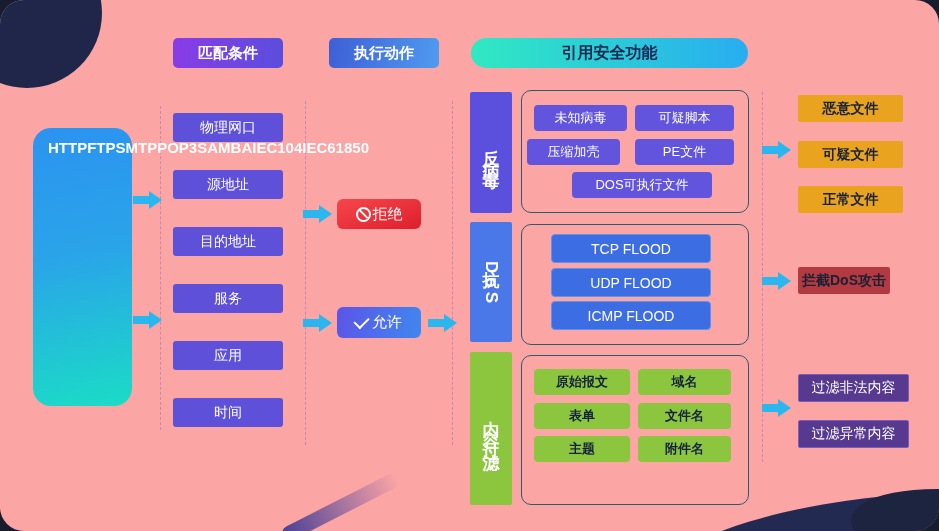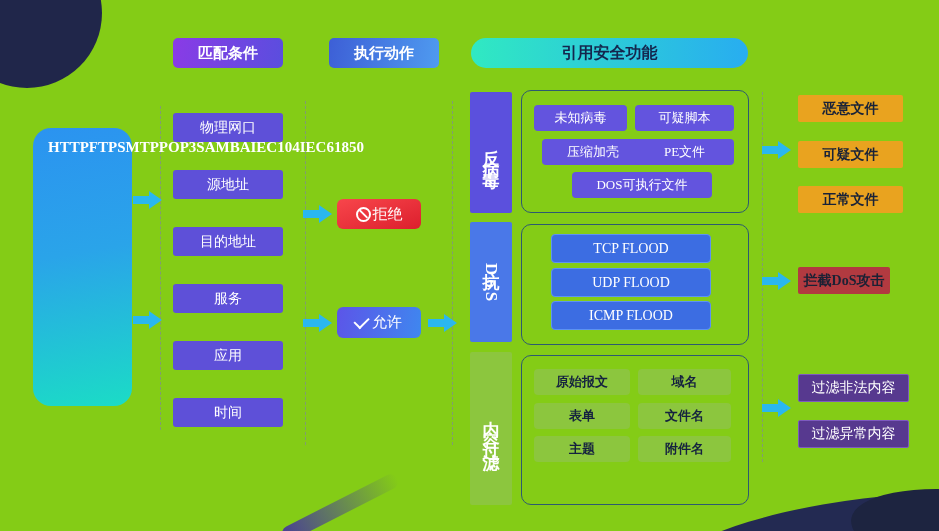--- a/index.html
+++ b/index.html
@@ -1,18 +1,18 @@
 <!DOCTYPE html>
 <html><head>
 <meta charset="utf-8">
 <style>
   html,body { margin:0; padding:0; background:#171c2e; }
   .stage {
     position:relative; width:939px; height:531px; overflow:hidden;
-    background:#84cc16; font-family:Liberation Serif, serif;
+    background:#fca5a5; font-family:Liberation Sans, sans-serif;border-radius:24px;
     -webkit-font-smoothing:antialiased;
   }
   
   .deco-circle { position:absolute; left:-48px; top:-62px; width:150px; height:150px;
     border-radius:50%; background:#20264a; }
   .deco-stripe { position:absolute; left:276px; top:500px; width:128px; height:15px;
     border-radius:8px; transform:rotate(-27deg);
     background:linear-gradient(90deg,#483e96,rgba(72,62,150,0)); }
   .deco-wave { position:absolute; left:660px; top:498px; width:420px; height:110px;
     border-radius:50%; transform:rotate(-7deg); background:#232a52; }
@@ -64,21 +64,21 @@
   .sec-box { position:absolute; left:521px; width:228px; border:1px solid #2d5a70;
     border-radius:10px; box-sizing:border-box; }
   .box-av  { top:90px;  height:123px; }
   .box-dos { top:224px; height:121px; }
   .box-cf  { top:355px; height:150px; }
   .chip { position:absolute; display:flex; align-items:center; justify-content:center;
     border-radius:4px; font-size:13px; }
   .av-chip { background:#6354de; color:#fff; }
   .av1{left:12px;top:14px;width:93px;height:26px}
   .av2{left:113px;top:14px;width:99px;height:26px}
-  .av3{left:20px;top:48px;width:102px;height:26px}
+  .av3{left:5px;top:48px;width:93px;height:26px}
   .av4{left:113px;top:48px;width:99px;height:26px}
   .av5{left:50px;top:81px;width:140px;height:26px}
   .dos-chip { background:#3c6de2; border:1px solid #5d93f2; color:#fff; font-size:14px;
     left:29px; width:158px; height:27px; }
   .d1{top:9px}.d2{top:43px}.d3{top:76px}
   .cf-chip { background:#8cc63e; color:#15223f; font-weight:bold; }
   .f1{left:12px;top:13px;width:96px;height:26px}
   .f2{left:116px;top:13px;width:93px;height:26px}
   .f3{left:12px;top:47px;width:96px;height:26px}
   .f4{left:116px;top:47px;width:93px;height:26px}

